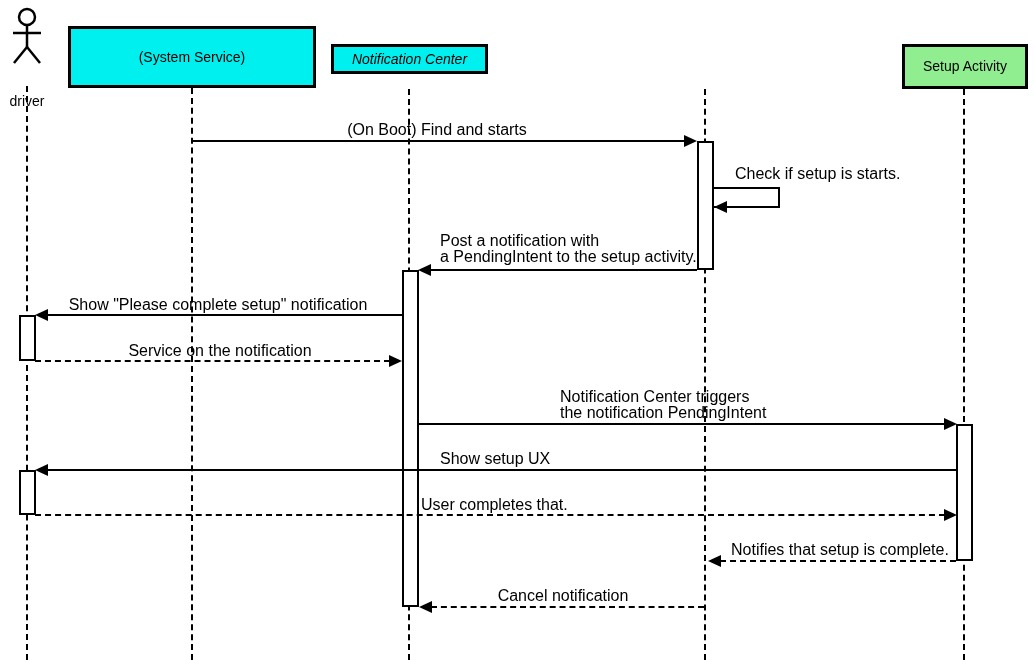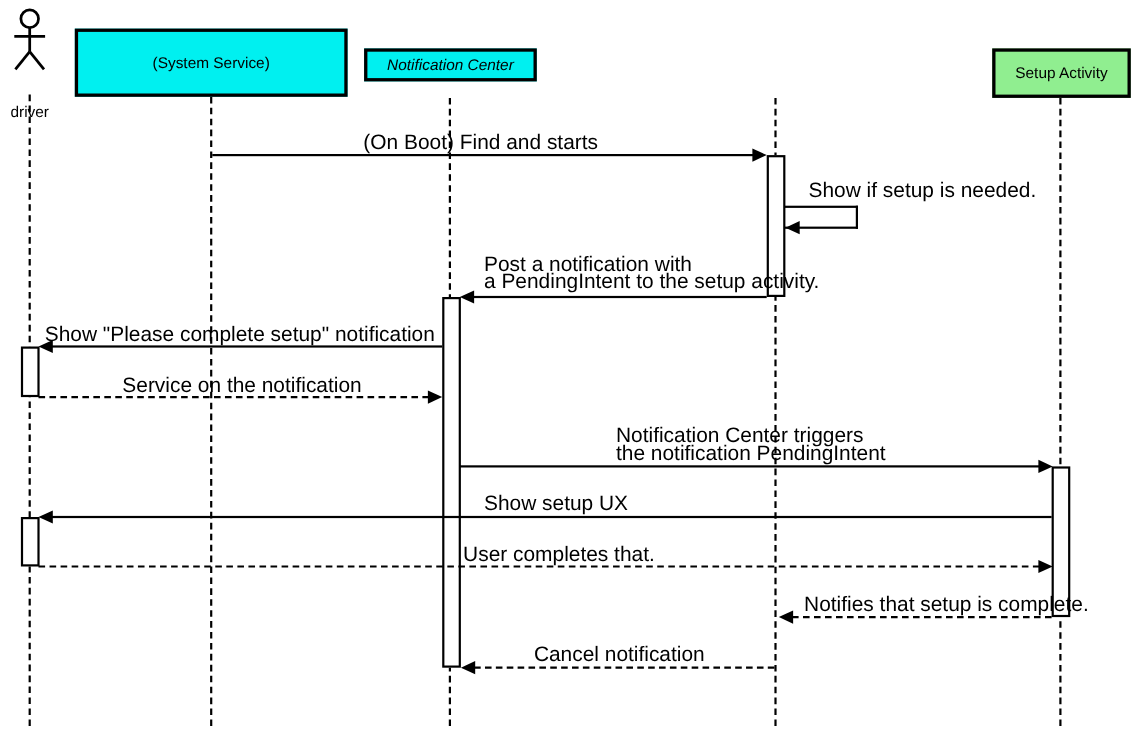--- a/index.html
+++ b/index.html
@@ -47,21 +47,21 @@
     border-bottom: 6px solid transparent;
     border-left: 13px solid #000;
   }
   .arr.left {
     border-top: 6px solid transparent;
     border-bottom: 6px solid transparent;
     border-right: 13px solid #000;
   }
   .mlabel {
     position: absolute;
-    font-size: 19px; line-height: 15.5px;
+    font-size: 16px; line-height: 15.5px;
     white-space: nowrap;
     z-index: 3;
   }
   .mlabel.centered { transform: translateX(-50%); }
   .selfloop {
     position: absolute;
     border: 2px solid #000; border-left: none;
     box-sizing: border-box;
     z-index: 3;
   }
@@ -111,21 +111,21 @@
   <div class="act" style="left:19px;  top:470px; width:17px; height:45px;"></div>
   <div class="act" style="left:956px; top:424px; width:17px; height:137px;"></div>
 
   <div>
     <div class="mlabel centered" style="left:437px; top:122px;">(On Boot) Find and starts</div>
     <div class="mline" style="left:193px; top:140px; width:492px;"></div>
     <div class="arr right" style="left:684px; top:135px;"></div>
   </div>
 
   <div>
-    <div class="mlabel" style="left:735px; top:166px;">Show if setup is needed.</div>
+    <div class="mlabel" style="left:735px; top:166px;">Check if setup is starts.</div>
     <div class="selfloop" style="left:713px; top:187px; width:67px; height:21px;"></div>
     <div class="arr left" style="left:714px; top:201px;"></div>
   </div>
 
   <div>
     <div class="mlabel" style="left:440px; top:233px;">
       <div>Post a notification with</div>
       <div>a PendingIntent to the setup activity.</div>
     </div>
     <div class="mline" style="left:430px; top:269px; width:267px;"></div>

